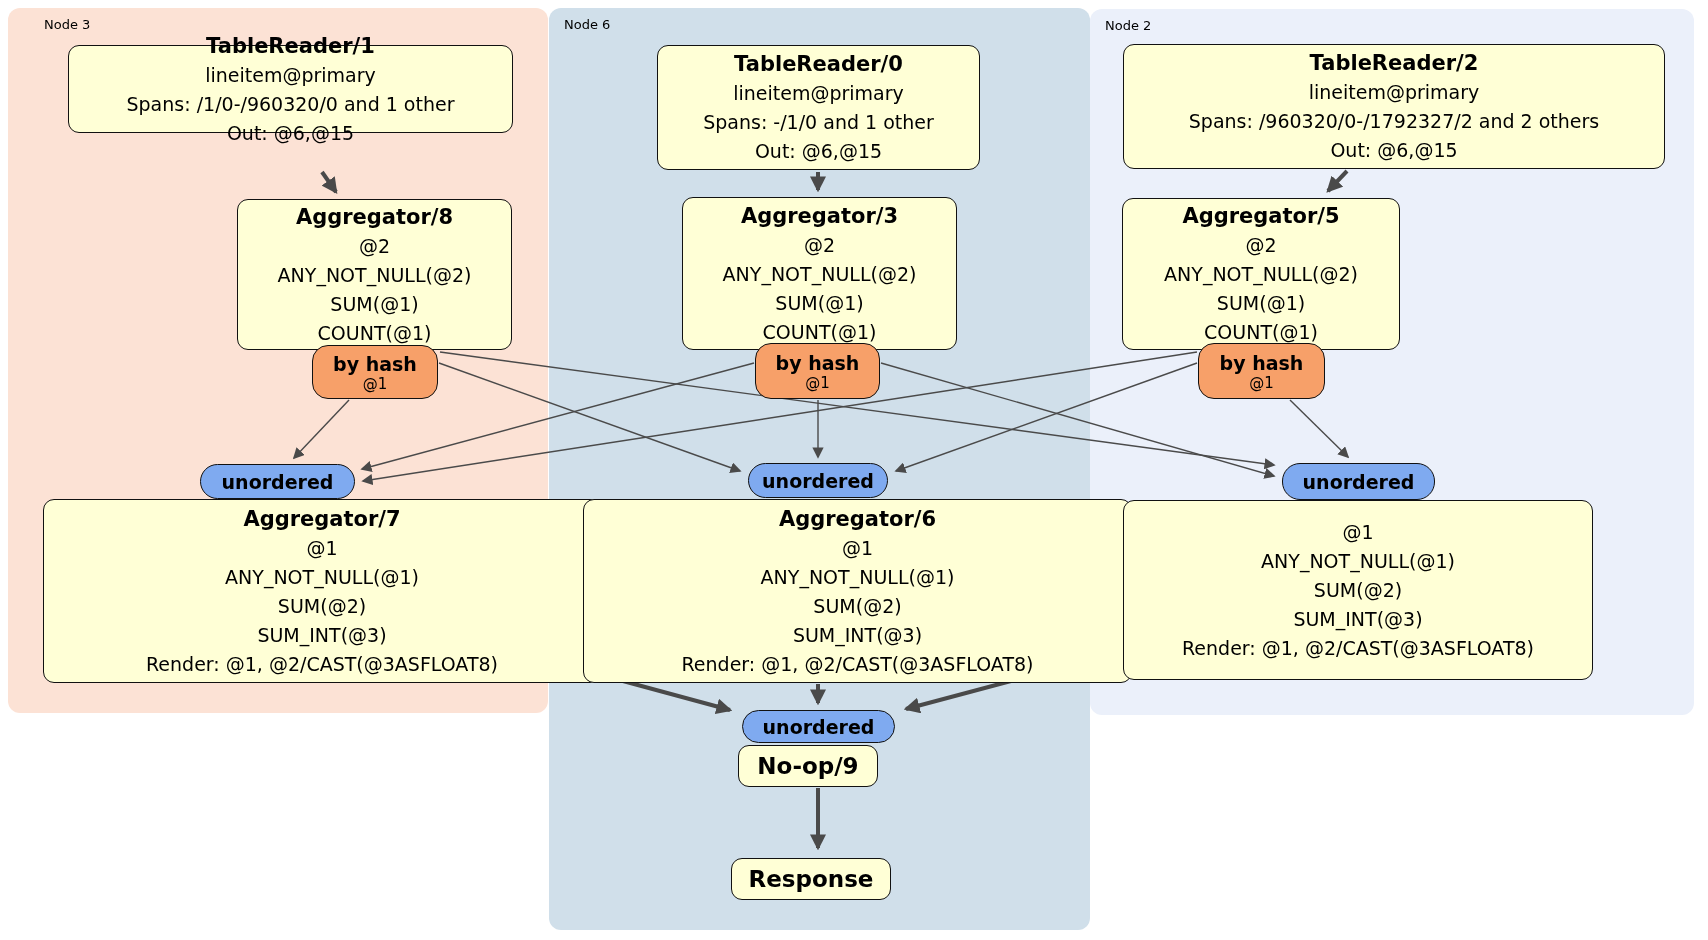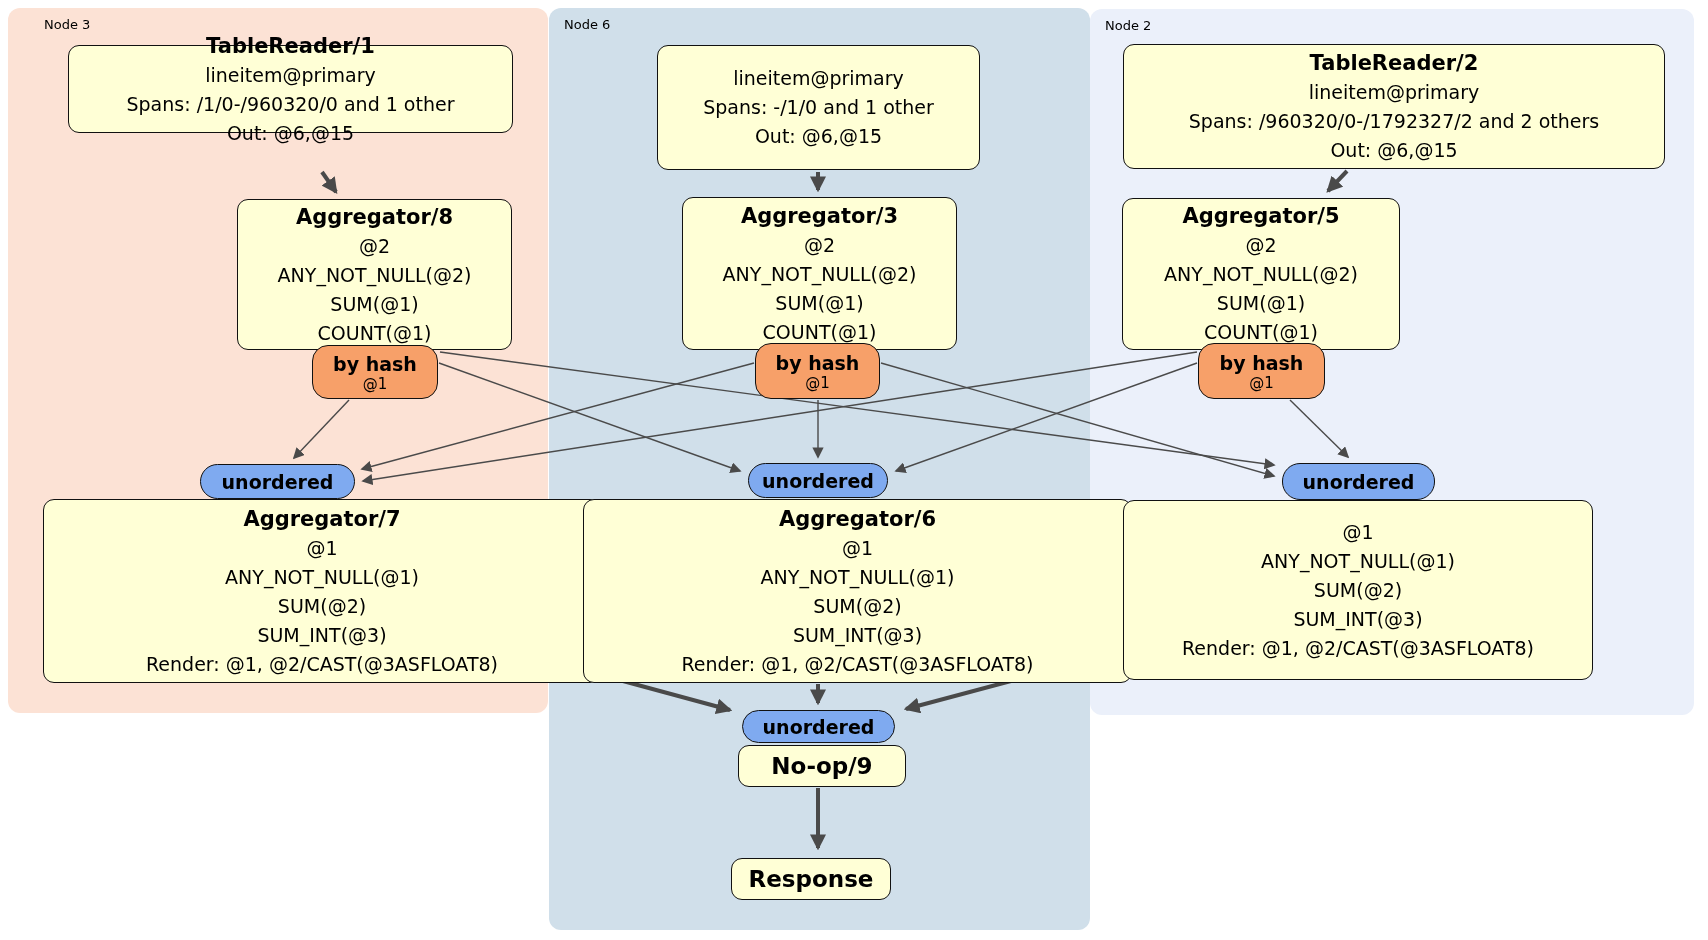--- a/index.html
+++ b/index.html
@@ -28,21 +28,21 @@
   .proc .title{font-weight:bold;font-size:21px;line-height:30px;}
   #proc-tr1{left:68px;top:45px;width:445px;height:88px;}
   #proc-tr0{left:657px;top:45px;width:323px;height:125px;}
   #proc-tr2{left:1123px;top:44px;width:542px;height:125px;}
   #proc-agg4{left:237px;top:199px;width:275px;height:151px;}
   #proc-agg3{left:682px;top:197px;width:275px;height:153px;}
   #proc-agg5{left:1122px;top:198px;width:278px;height:152px;}
   #proc-agg7{left:43px;top:499px;width:558px;height:184px;}
   #proc-agg6{left:583px;top:499px;width:549px;height:184px;}
   #proc-agg8{left:1123px;top:500px;width:470px;height:180px;}
-  #proc-noop{left:738px;top:745px;width:168px;height:42px;}
+  #proc-noop{left:738px;top:745px;width:140px;height:42px;}
   #proc-response{left:731px;top:858px;width:160px;height:42px;}
   #proc-noop .title,#proc-response .title{font-size:23px;}
   .router{
     position:absolute;background:var(--router-bg);border:1.6px solid var(--border);
     border-radius:16px;display:flex;flex-direction:column;justify-content:center;
     text-align:center;box-sizing:border-box;
   }
   .router .rlabel{font-weight:bold;font-size:19px;line-height:24px;}
   .router .rdetail{font-size:15px;line-height:17px;}
   #router-n3{left:312px;top:345px;width:126px;height:54px;}
@@ -102,20 +102,21 @@
   </g>
 </svg>
 
 <div class="proc" id="proc-tr1">
   <div class="title">TableReader/1</div>
   <div>lineitem@primary</div>
   <div>Spans: /1/0-/960320/0 and 1 other</div>
   <div>Out: @6,@15</div>
 </div>
 <div class="proc" id="proc-tr0">
+  <div class="title">TableReader/0</div>
   <div>lineitem@primary</div>
   <div>Spans: -/1/0 and 1 other</div>
   <div>Out: @6,@15</div>
 </div>
 <div class="proc" id="proc-tr2">
   <div class="title">TableReader/2</div>
   <div>lineitem@primary</div>
   <div>Spans: /960320/0-/1792327/2 and 2 others</div>
   <div>Out: @6,@15</div>
 </div>

